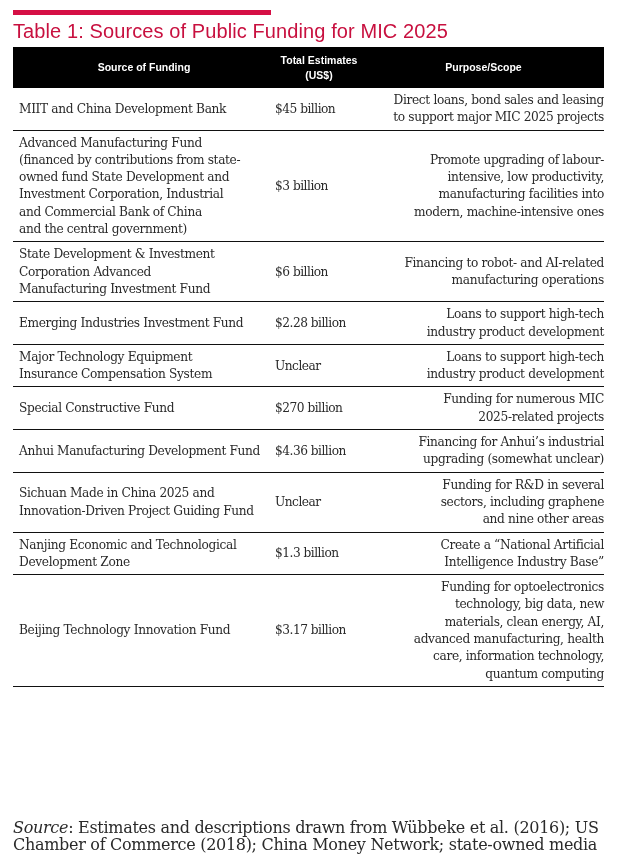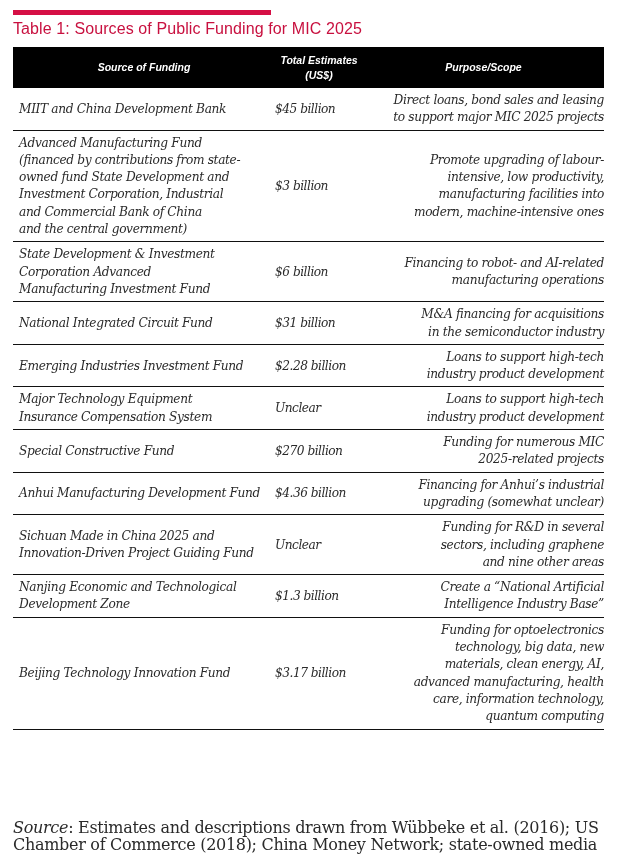--- a/index.html
+++ b/index.html
@@ -1,21 +1,21 @@
 <!DOCTYPE html>
 <html><head>
 <meta charset="utf-8">
 <style>
   html, body { margin: 0; padding: 0; background: #ffffff; }
   body { width: 638px; height: 857px; position: relative; overflow: hidden;
          font-family: "DejaVu Serif", "Liberation Serif", serif; color: #222; }
   .redbar { position: absolute; left: 13px; top: 10px; width: 258px; height: 5px; background: #d50f45; }
   .title { position: absolute; left: 13px; top: 20px; font-family: "Liberation Sans", "DejaVu Sans", sans-serif;
-           font-size: 16px; color: #c8103f; letter-spacing: 0.1px; white-space: nowrap; }
-  table { position: absolute; left: 13px; top: 47px; width: 591px; border-collapse: collapse; table-layout: fixed; font-style: italic; }
+           font-size: 20px; color: #c8103f; letter-spacing: 0.1px; white-space: nowrap; }
+  table { position: absolute; left: 13px; top: 47px; width: 591px; border-collapse: collapse; table-layout: fixed; }
   thead th { background: #000; color: #fff; font-family: "Liberation Sans", "DejaVu Sans", sans-serif;
              font-weight: bold; font-size: 10.5px; height: 41px; padding: 0; line-height: 15px; text-align: center; }
   col.c1 { width: 262px; } col.c2 { width: 88px; } col.c3 { width: 241px; }
   tbody td { font-size: 12.2px; line-height: 17.3px; padding: 4px 0 3px 0; border-bottom: 1.5px solid #111;
              vertical-align: middle; color: #2a2a2a; letter-spacing: -0.35px; }
   tbody td.src { padding-left: 6px; padding-right: 4px; }
   tbody td.amt { text-align: left; white-space: nowrap; letter-spacing: -0.5px; }
   tbody td.pur { padding-left: 8px; text-align: right; }
   .line { display: block; white-space: nowrap; }
   .source { position: absolute; left: 13px; top: 819px; width: 620px; font-size: 16px; line-height: 17px;
@@ -75,30 +75,20 @@
       <tr>
         <td class="src">
           <span class="line">State Development &amp; Investment</span>
           <span class="line">Corporation Advanced</span>
           <span class="line">Manufacturing Investment Fund</span>
         </td>
         <td class="amt">$6 billion</td>
         <td class="pur">
           <span class="line">Financing to robot- and AI-related</span>
           <span class="line">manufacturing operations</span>
-        </td>
-      </tr>
-      <tr>
-        <td class="src">
-          <span class="line">National Integrated Circuit Fund</span>
-        </td>
-        <td class="amt">$31 billion</td>
-        <td class="pur">
-          <span class="line">M&amp;A financing for acquisitions</span>
-          <span class="line">in the semiconductor industry</span>
         </td>
       </tr>
       <tr>
         <td class="src">
           <span class="line">Emerging Industries Investment Fund</span>
         </td>
         <td class="amt">$2.28 billion</td>
         <td class="pur">
           <span class="line">Loans to support high-tech</span>
           <span class="line">industry product development</span>

